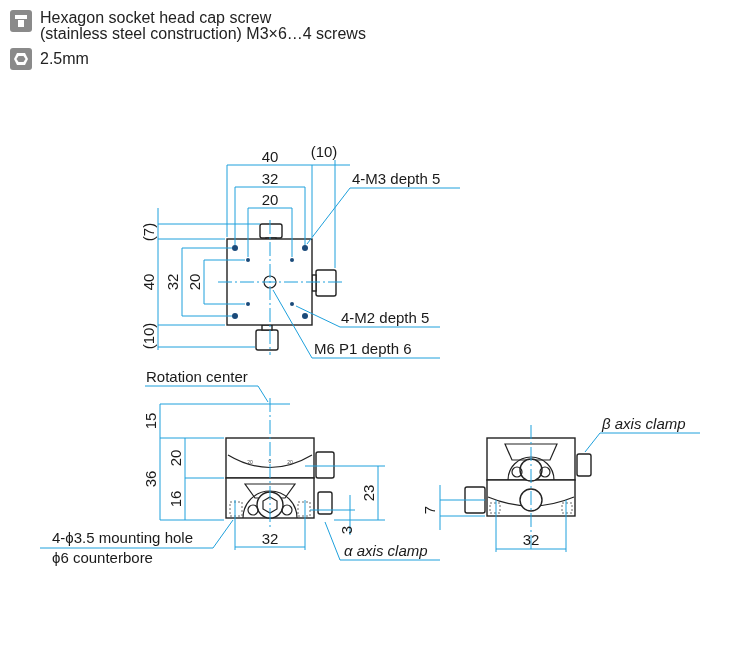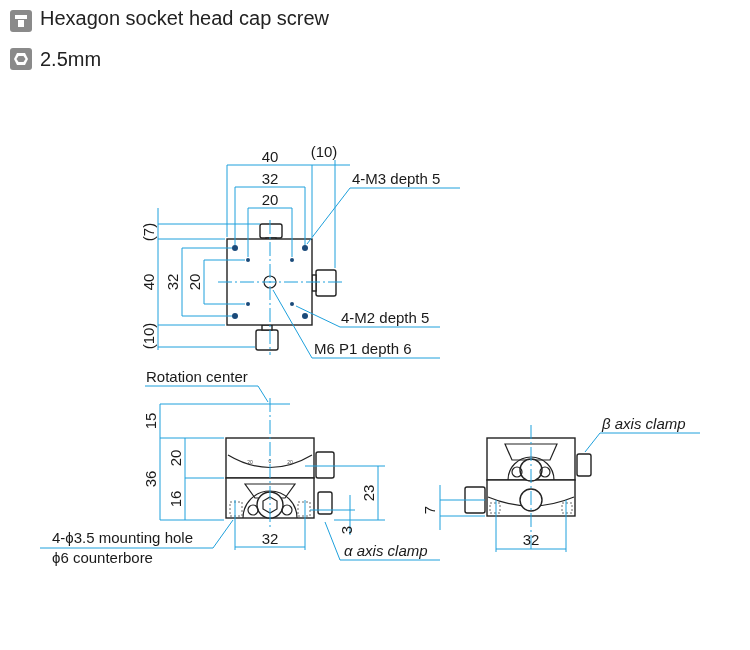--- a/index.html
+++ b/index.html
@@ -1,19 +1,19 @@
 <!DOCTYPE html>
 <html><head>
 <meta charset="utf-8">
 <style>
   html,body{margin:0;padding:0;background:#ffffff;}
   body{width:750px;height:650px;position:relative;overflow:hidden;font-family:"Liberation Sans",sans-serif;color:#1a1a1a;}
   .legend-row{position:absolute;left:10px;display:flex;align-items:flex-start;}
   .legend-icon{width:22px;height:22px;background:#8a8a8a;border-radius:3px;display:flex;align-items:center;justify-content:center;margin-right:8px;}
-  .legend-text{font-size:20px;line-height:16px;color:#222;}
+  .legend-text{font-size:16px;line-height:16px;color:#222;}
   svg{position:absolute;left:0;top:0;}
   .dim{stroke:#1ea0dc;stroke-width:1;fill:none;}
   .cl{stroke:#1ea0dc;stroke-width:1;fill:none;stroke-dasharray:14 3 2 3;}
   .obj{stroke:#222;stroke-width:1.4;fill:#fff;}
   .objn{stroke:#222;stroke-width:1.2;fill:none;}
   .hid{stroke:#444;stroke-width:0.8;fill:none;stroke-dasharray:2 2;}
   .lbl{font-family:"Liberation Sans",sans-serif;font-size:15px;fill:#1a1a1a;}
   .note{font-family:"Liberation Sans",sans-serif;font-size:15px;fill:#1a1a1a;}
 </style>
 </head>
@@ -21,20 +21,21 @@
 
 <div class="legend-row" style="top:10px;">
   <div class="legend-icon">
     <svg width="14" height="14" style="position:static">
         <rect x="1" y="1" width="12" height="4" fill="#fff"></rect>
         <rect x="4" y="6" width="6" height="7" fill="#fff"></rect>
       </svg>
   </div>
   <div>
     <div class="legend-text">Hexagon socket head cap screw</div>
+    <div class="legend-text">(stainless steel construction) M3×6…4 screws</div>
   </div>
 </div>
 <div class="legend-row" style="top:48px;justify-content:space-between;">
   <div class="legend-icon">
     <svg width="16" height="16" style="position:static">
         <polygon points="4,2 12,2 15,8 12,14 4,14 1,8" fill="#fff"></polygon>
         <polygon points="5.5,5 10.5,5 12.5,8 10.5,11 5.5,11 3.5,8" fill="#8a8a8a"></polygon>
       </svg>
   </div>
   <div class="legend-text" style="line-height:22px">2.5mm</div>

